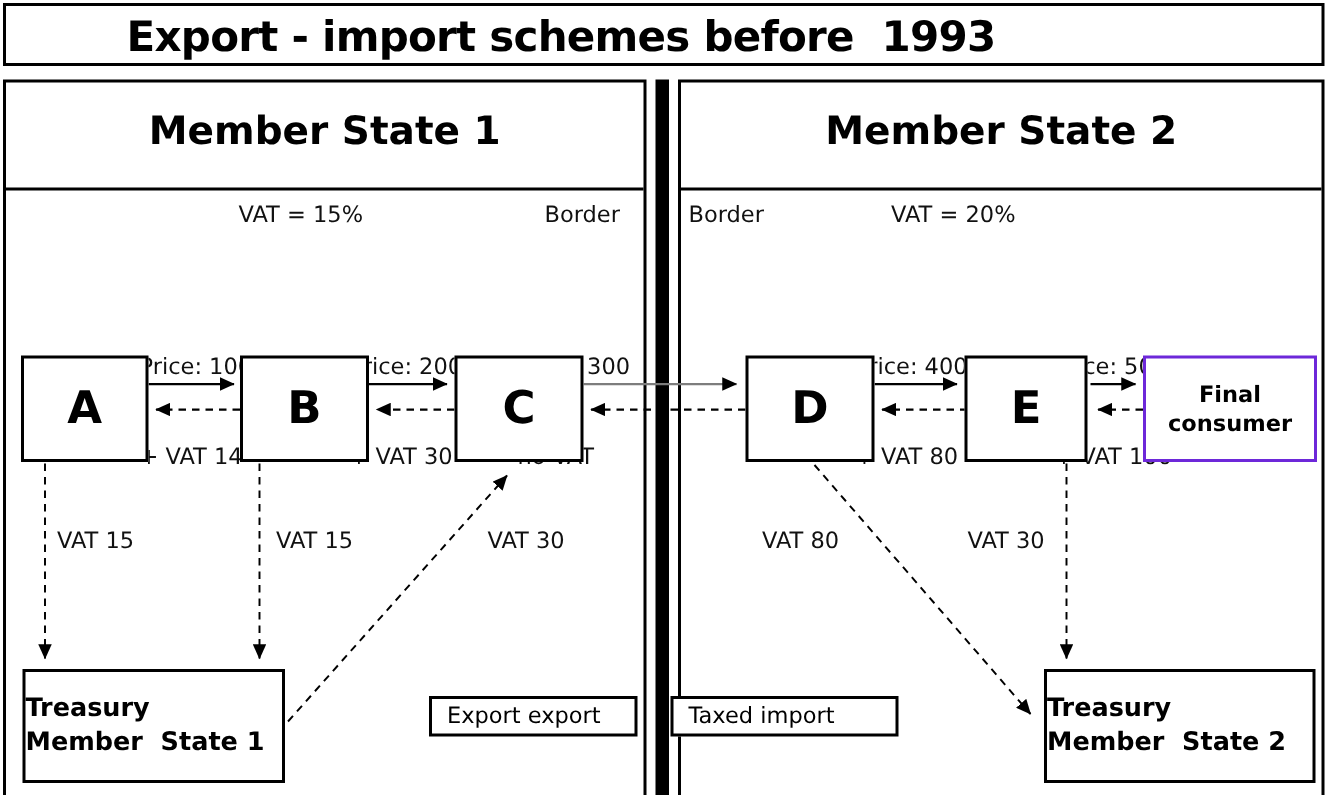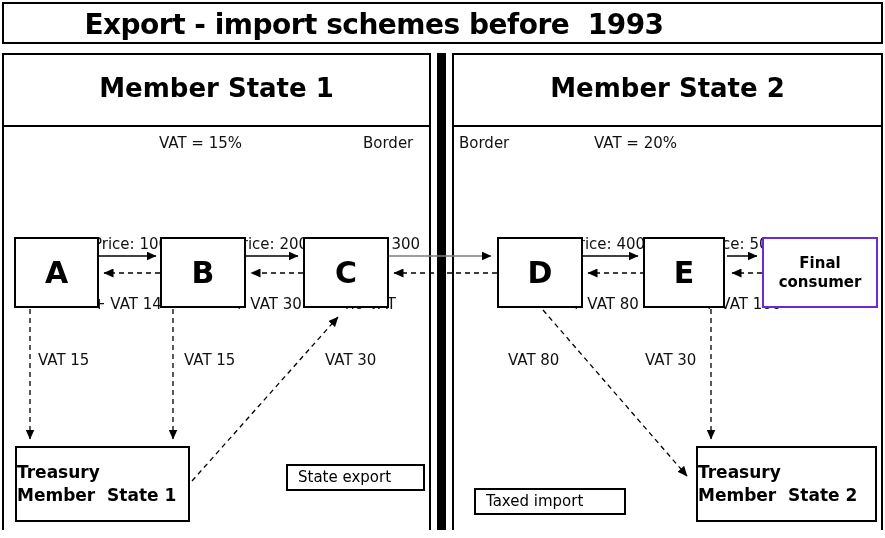--- a/index.html
+++ b/index.html
@@ -158,16 +158,16 @@
 
   <div class="treasury" style="left:15px; width:175px;">
     <div>Treasury</div>
     <div>Member  State 1</div>
   </div>
   <div class="treasury" style="left:696px; width:181px;">
     <div>Treasury</div>
     <div>Member  State 2</div>
   </div>
 
-  <div class="notebox" style="left:286px; width:139px;">State export</div>
-  <div class="notebox" style="left:474px; width:152px;margin-top:24px;">Taxed import</div>
+  <div class="notebox" style="left:286px; width:139px;">Export export</div>
+  <div class="notebox" style="left:447px; width:152px;">Taxed import</div>
 
 </div>
 
 </body></html>

